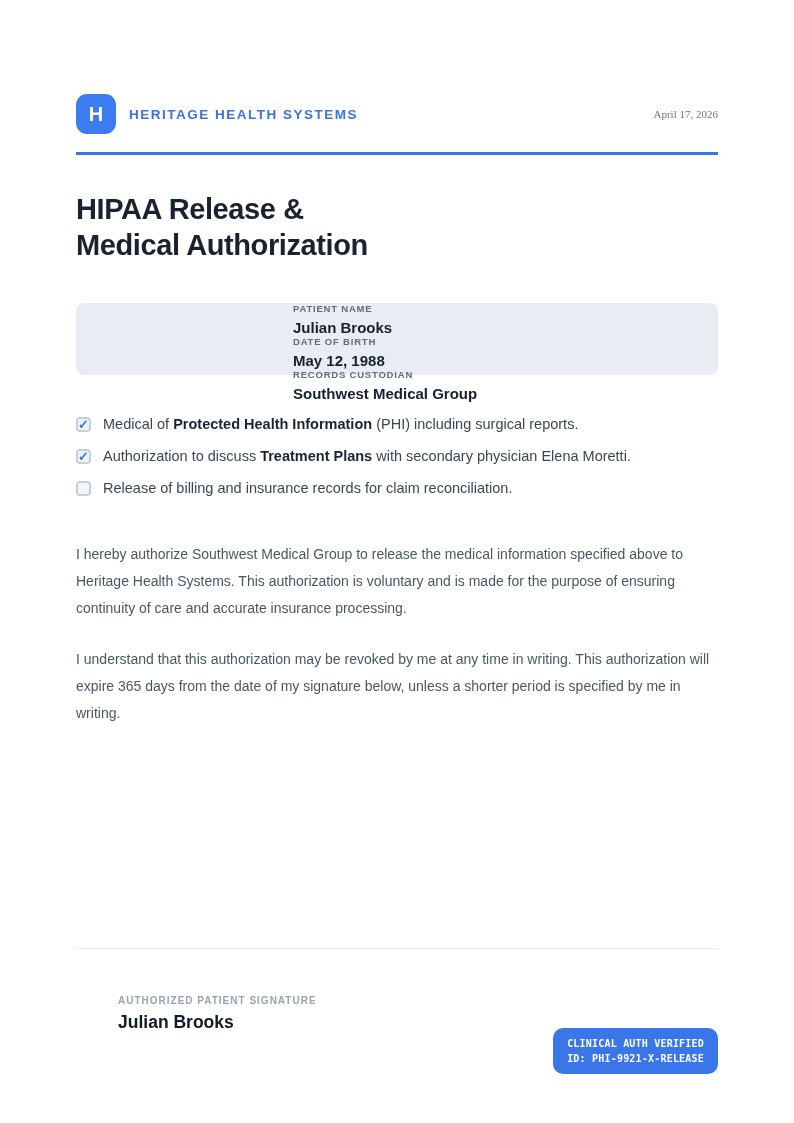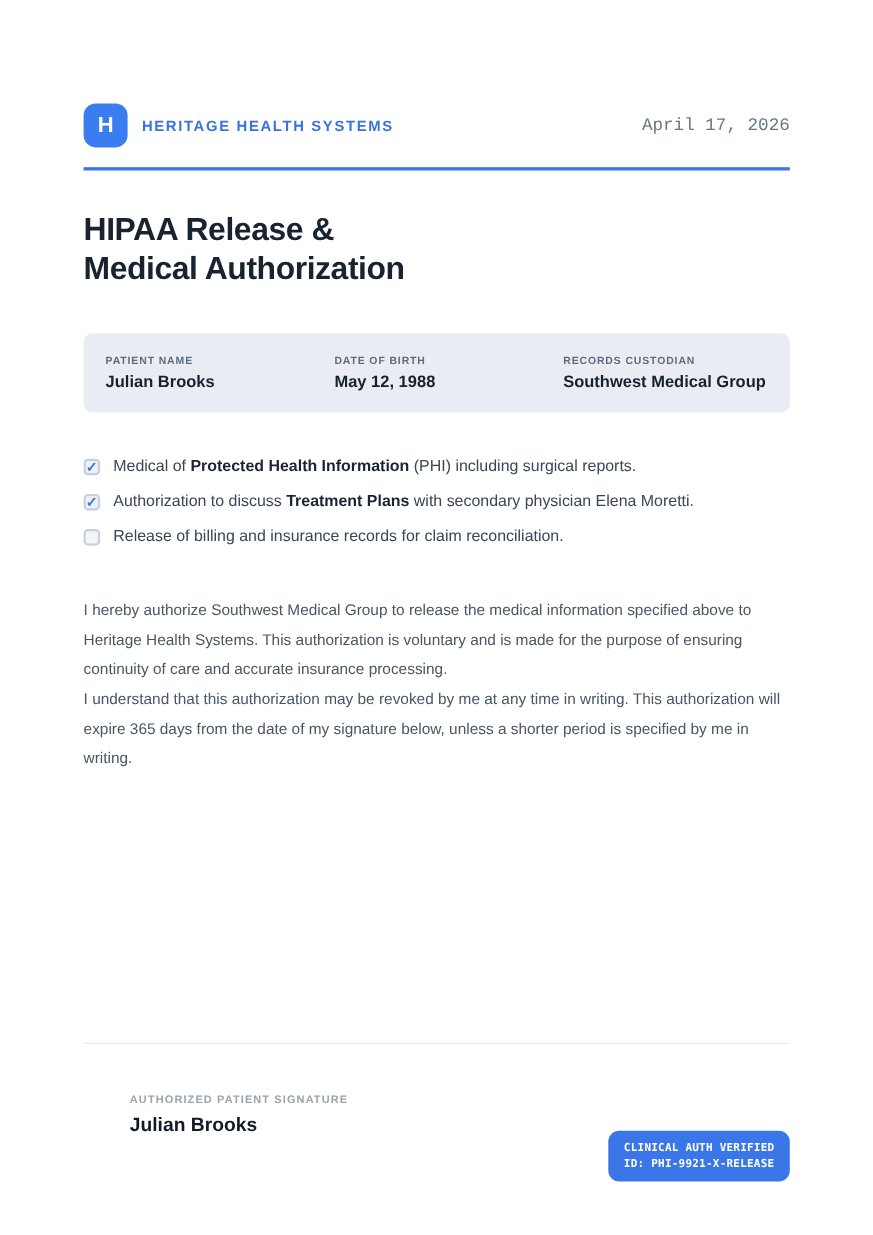--- a/index.html
+++ b/index.html
@@ -27,22 +27,22 @@
   .logo span { color: #ffffff; font-weight: bold; font-size: 20px; }
   .brand {
     margin-left: 13px;
     color: #3b72e2;
     font-weight: bold;
     font-size: 13.5px;
     letter-spacing: 1.5px;
   }
   .date {
     margin-left: auto;
-    font-family: Liberation Mono, monospace;
-    font-size: 16px;
+    font-family: Liberation Serif, serif;
+    font-size: 11px;
     color: #6b7683;
   }
   .rule { margin-top: 18px; height: 3px; background: #3b76e8; }
 
   
   .title { margin-top: 36px; }
   .title .title-line {
     display: block;
     font-size: 29px;
     line-height: 36px;
@@ -61,20 +61,21 @@
 
   
   .infobox {
     margin-top: 40px;
     height: 72px;
     background: #e9edf3;
     border-radius: 8px;
     display: flex;
     align-items: center;
     padding: 0 20px;
+    flex-direction: column;
   }
   .field { width: 208px; flex: 0 0 auto; }
   .field-label {
     font-size: 9.5px;
     font-weight: bold;
     letter-spacing: 0.8px;
     color: #5d6b7c;
     text-transform: uppercase;
   }
   .field-value {
@@ -110,21 +111,21 @@
   }
   .check-text strong { color: #1a2433; font-weight: bold; }
 
   
   .body-text { margin-top: 45px; }
   .body-text p {
     font-size: 14px;
     line-height: 27px;
     color: #4b5665;
   }
-  .body-text p + p { }
+  .body-text p + p { margin-top: 24px; }
 
   
   .footer {
     position: absolute;
     left: 76px; right: 76px; top: 948px;
     border-top: 1px solid #e8ebef;
   }
   .footer-row { position: relative; }
   .sig-block { margin-top: 46px; margin-left: 42px; }
   .sig-label {

